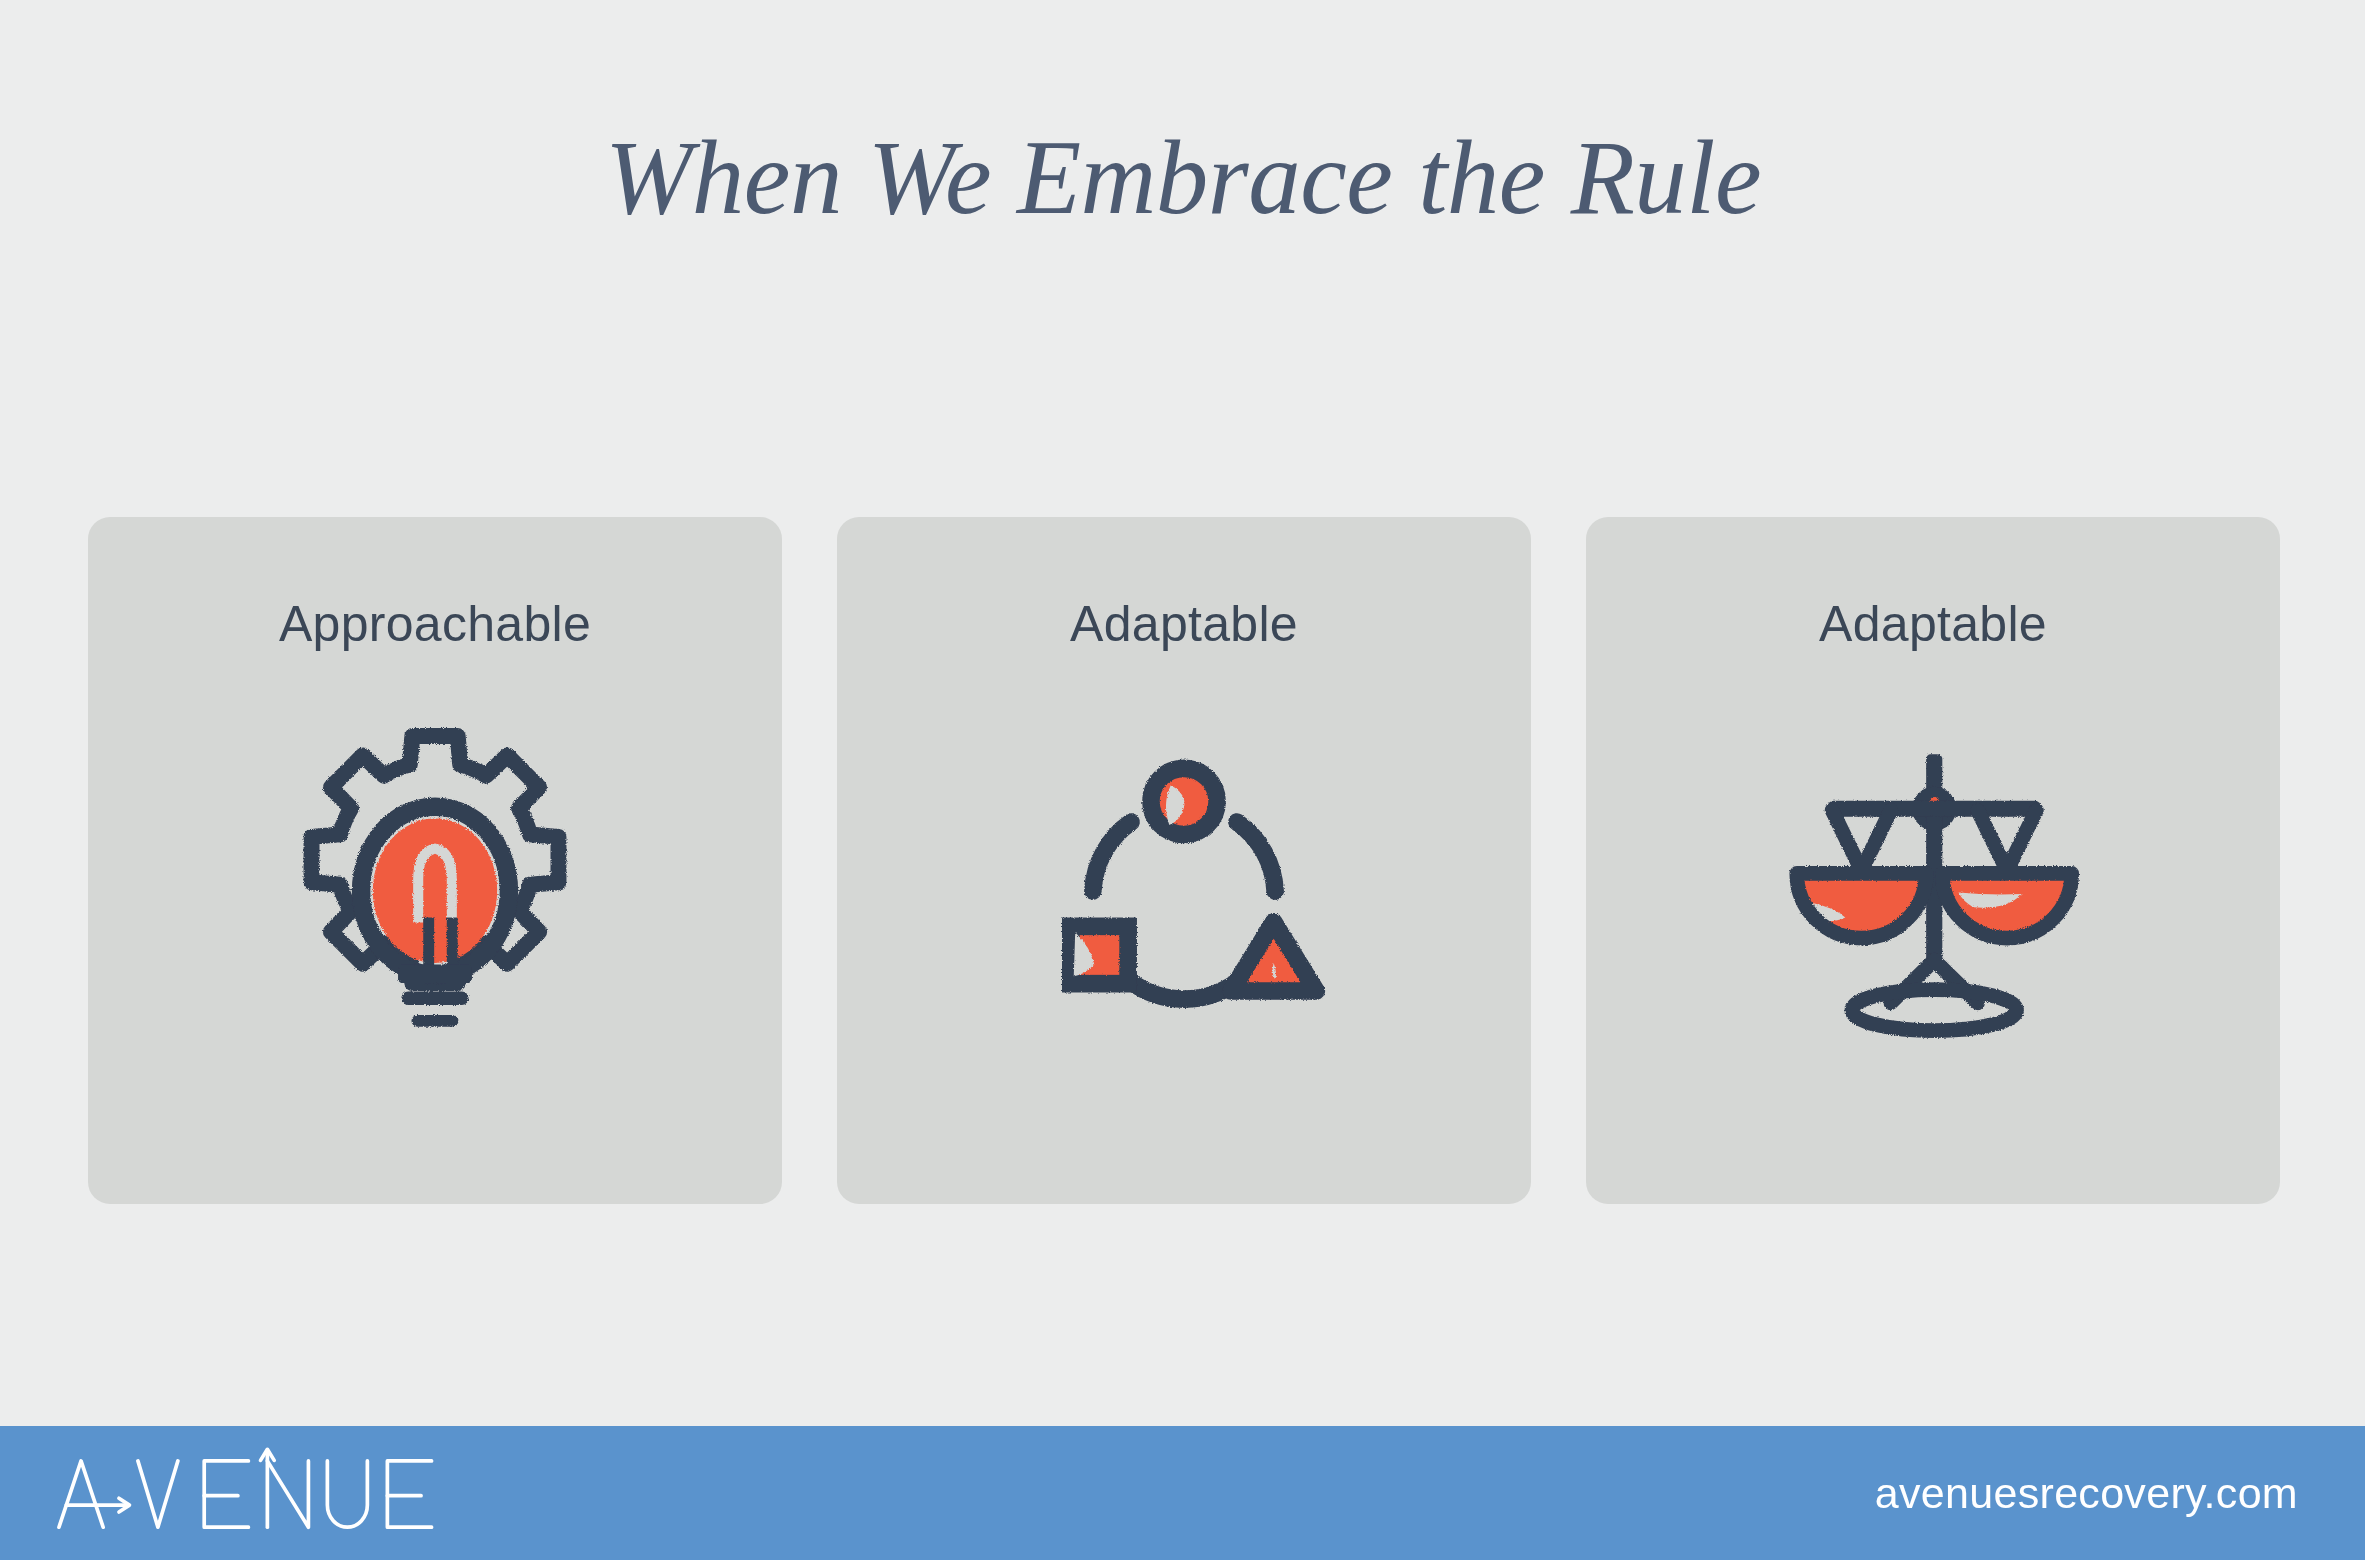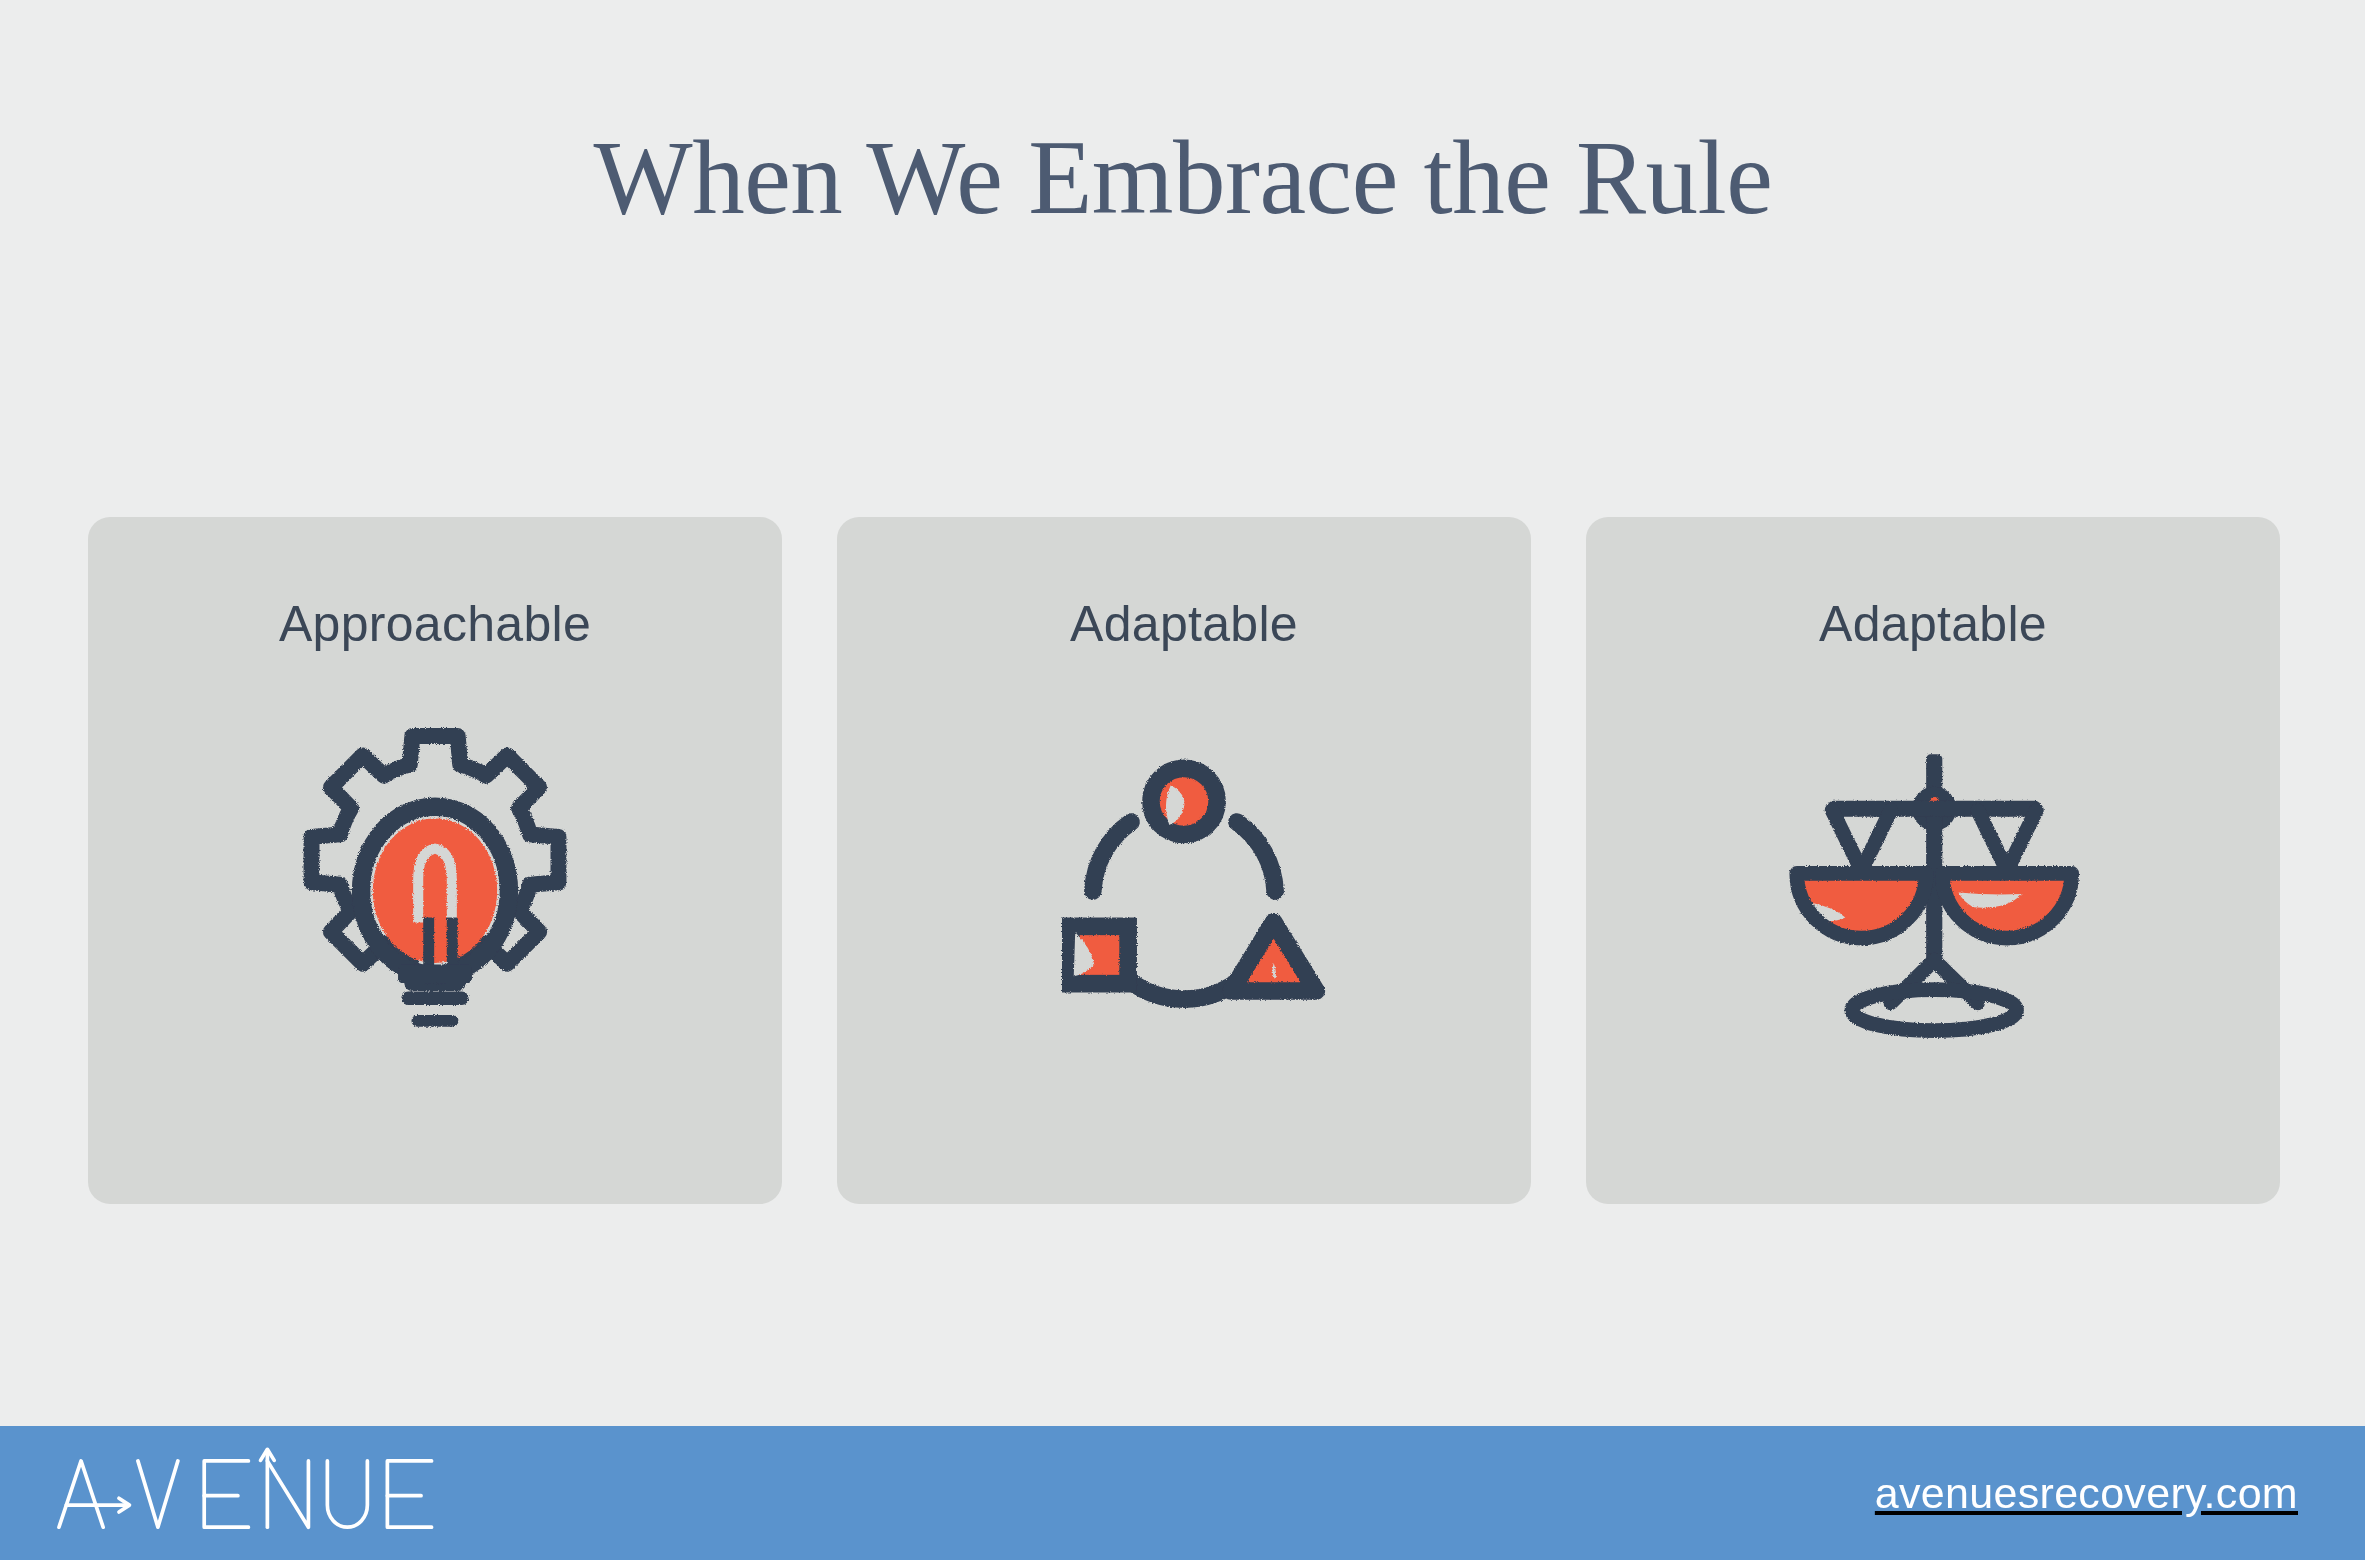--- a/index.html
+++ b/index.html
@@ -15,20 +15,21 @@
     position: relative;
   }
 
   
   .title-block {
     position: absolute;
     top: 124px;
     left: 0;
     width: 2366px;
     text-align: center;
+    font-style: italic;
   }
   .title-line {
     font-family: "Liberation Serif", "DejaVu Serif", serif;
     font-size: 105px;
     line-height: 1.03;
     font-weight: 400;
     color: #4d5b72;
     letter-spacing: -0.5px;
     white-space: nowrap;
   }
@@ -77,21 +78,20 @@
     left: 0;
     top: 1426px;
     width: 2366px;
     height: 134px;
     background: #5a93cd;
     display: flex;
     align-items: center;
     justify-content: space-between;
     box-sizing: border-box;
     padding: 0 68px 0 40px;
-    text-decoration: underline;
   }
   .logo-wrap {
     width: 400px;
     height: 100px;
     display: flex;
     align-items: center;
   }
   .logo-wrap svg { display: block; }
   .footer-url {
     font-family: "Liberation Sans", sans-serif;

